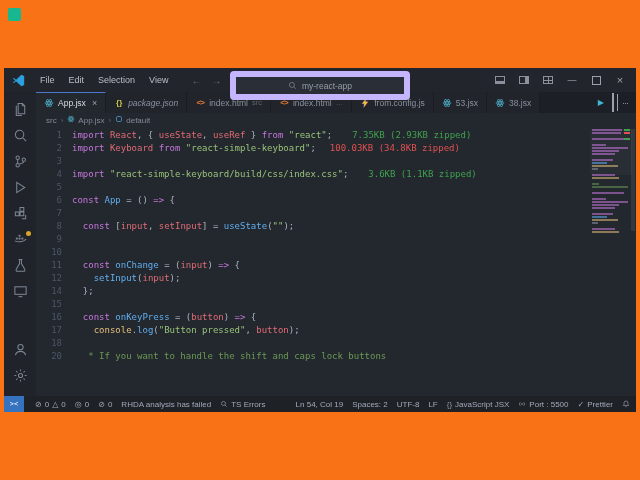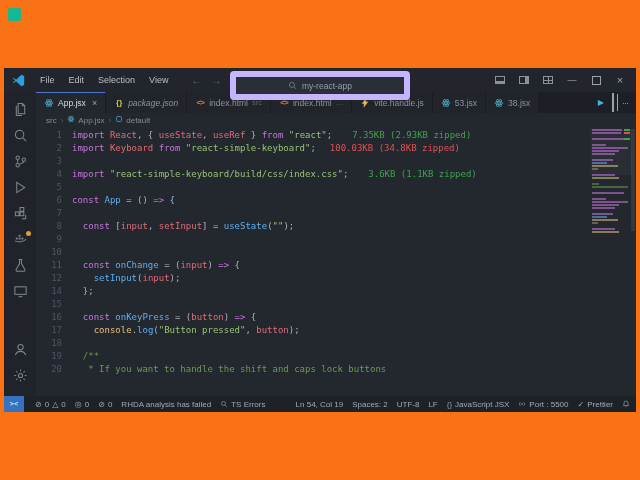--- a/index.html
+++ b/index.html
@@ -263,21 +263,21 @@
                 </span>
                 <span class="tab-label">index.html</span>
                 <span class="tab-hint">…</span>
               </div>
               <div class="tab">
                 <span class="tab-ic">
                   <svg viewBox="0 0 16 16">
                     <path d="M9.5 1L3 9h3.5L6 15l7-9H9z" fill="#ffc21d" stroke="#8d6edd" stroke-width="0.6"></path>
                   </svg>
                 </span>
-                <span class="tab-label">vite.handle.js</span>
+                <span class="tab-label">from.config.js</span>
               </div>
               <div class="tab">
                 <span class="tab-ic">
                   <svg viewBox="0 0 16 16">
                     <g fill="none" stroke="#53c1de" stroke-width="0.9">
                       <ellipse cx="8" cy="8" rx="6.5" ry="2.6"></ellipse>
                       <ellipse cx="8" cy="8" rx="6.5" ry="2.6" transform="rotate(60 8 8)"></ellipse>
                       <ellipse cx="8" cy="8" rx="6.5" ry="2.6" transform="rotate(-60 8 8)"></ellipse>
                     </g>
                     <circle cx="8" cy="8" r="1.2" fill="#53c1de"></circle>
@@ -393,24 +393,20 @@
               </div>
               <div class="code-line">
                 <span class="ln">17</span>
                 <span class="code-text"><span class="tk-w">    </span><span class="tk-y">console</span><span class="tk-w">.</span><span class="tk-b">log</span><span class="tk-w">(</span><span class="tk-g">"Button pressed"</span><span class="tk-w">, </span><span class="tk-r">button</span><span class="tk-w">);</span></span>
               </div>
               <div class="code-line">
                 <span class="ln">18</span>
                 <span class="code-text"></span>
               </div>
               <div class="code-line">
-                <span class="ln">19</span>
-                <span class="code-text"><span class="tk-c">  /**</span></span>
-              </div>
-              <div class="code-line">
                 <span class="ln">20</span>
                 <span class="code-text"><span class="tk-c">   * If you want to handle the shift and caps lock buttons</span></span>
               </div>
             </div>
           <div class="minimap">
             <div class="mini-slider"></div>
           <div class="mini-row">
                 <div class="mini-bar" style="width: 30.4px; background: rgb(198, 120, 221);"></div>
                 <span class="mini-mark" style="background: rgb(63, 163, 77);"></span>
               </div>

